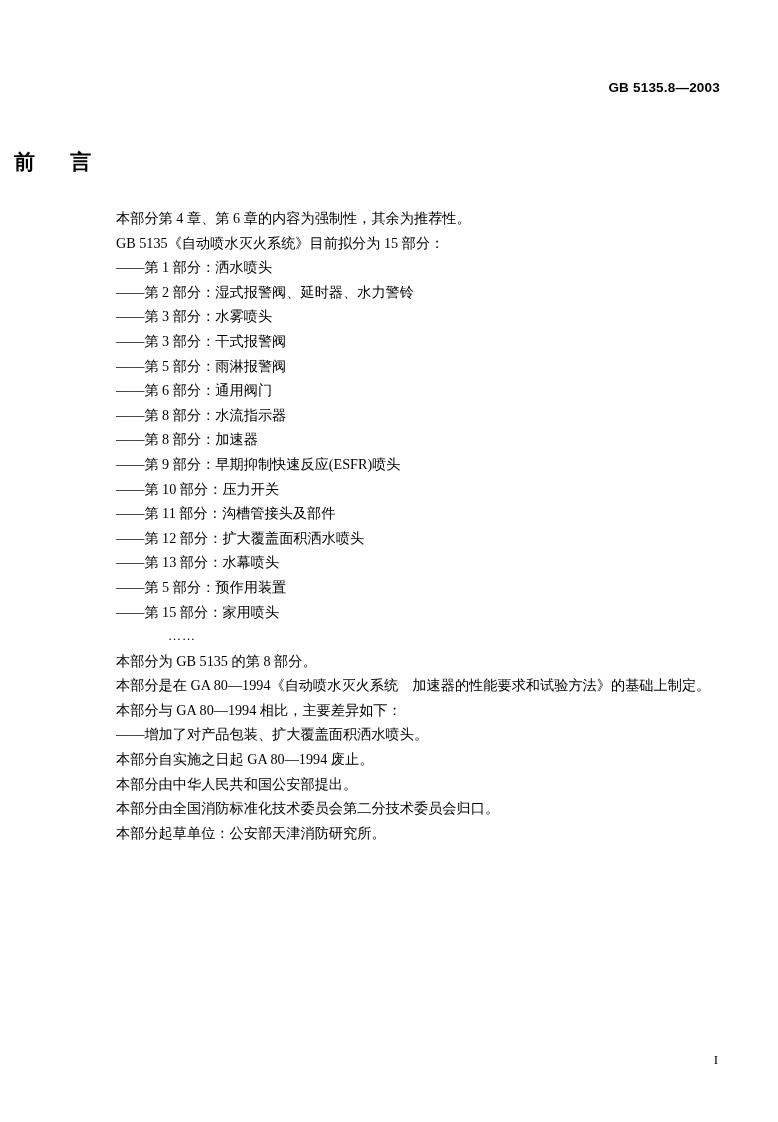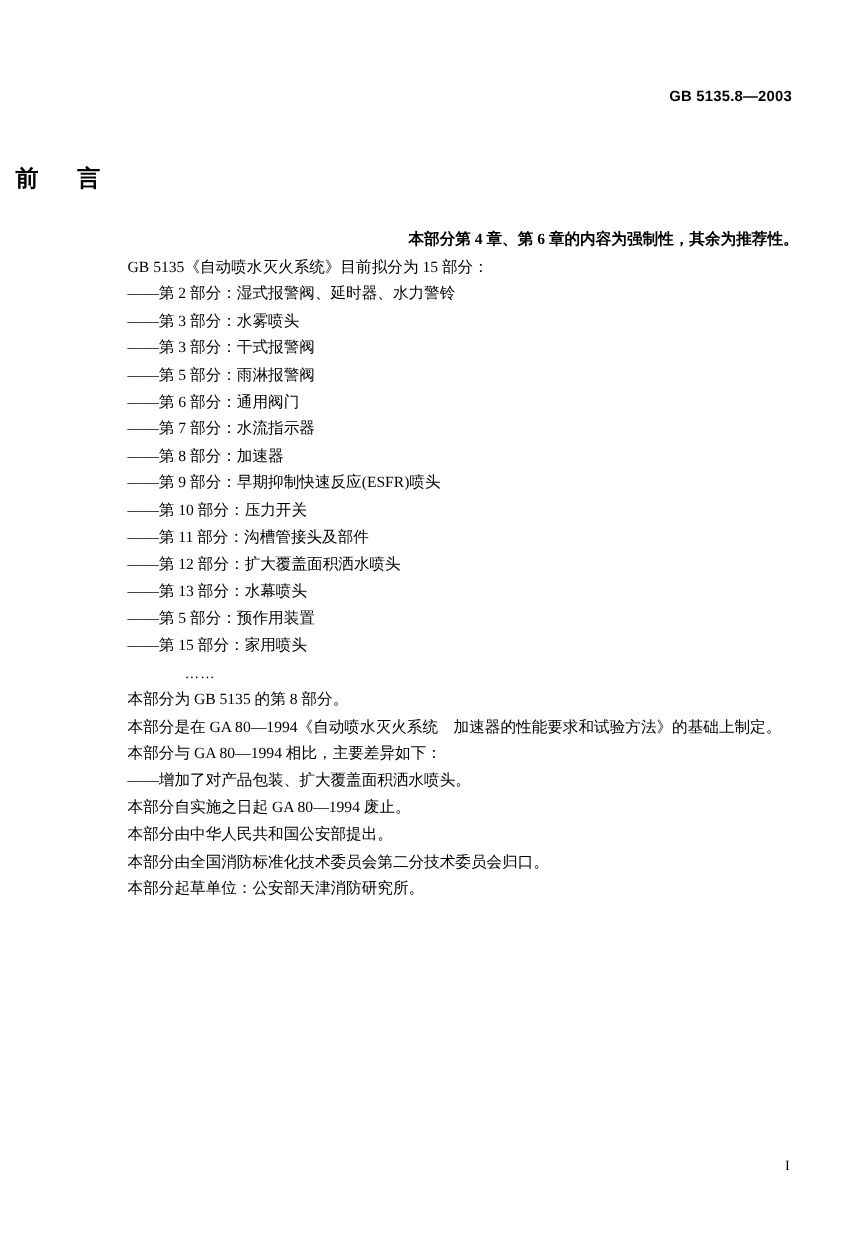--- a/index.html
+++ b/index.html
@@ -47,22 +47,21 @@
     top: 206px;
     left: 116px;
     width: 610px;
     font-size: 14.2px;
     line-height: 24.6px;
   }
   .line {
     white-space: nowrap;
   }
   .line.bold {
-    font-weight: bold;
-    text-align: right;
+    font-weight: normal;
   }
   .ellipsis {
     padding-left: 52px;
     letter-spacing: 1px;
     font-size: 13px;
   }
   .page-number {
     position: absolute;
     bottom: 54px;
     right: 60px;
@@ -75,26 +74,27 @@
 
 <div class="page">
 
   <div class="header-std">GB 5135.8—2003</div>
 
   <div class="title">前    言</div>
 
   <div class="body-block">
       <div class="line bold">本部分第 4 章、第 6 章的内容为强制性，其余为推荐性。</div>
       <div class="line">GB 5135《自动喷水灭火系统》目前拟分为 15 部分：</div>
+      <div class="line">——第 1 部分：洒水喷头</div>
       <div class="line">——第 2 部分：湿式报警阀、延时器、水力警铃</div>
       <div class="line">——第 3 部分：水雾喷头</div>
       <div class="line">——第 3 部分：干式报警阀</div>
       <div class="line">——第 5 部分：雨淋报警阀</div>
       <div class="line">——第 6 部分：通用阀门</div>
-      <div class="line">——第 7 部分：水流指示器</div>
+      <div class="line">——第 8 部分：水流指示器</div>
       <div class="line">——第 8 部分：加速器</div>
       <div class="line">——第 9 部分：早期抑制快速反应(ESFR)喷头</div>
       <div class="line">——第 10 部分：压力开关</div>
       <div class="line">——第 11 部分：沟槽管接头及部件</div>
       <div class="line">——第 12 部分：扩大覆盖面积洒水喷头</div>
       <div class="line">——第 13 部分：水幕喷头</div>
       <div class="line">——第 5 部分：预作用装置</div>
       <div class="line">——第 15 部分：家用喷头</div>
       <div class="line ellipsis">……</div>
       <div class="line">本部分为 GB 5135 的第 8 部分。</div>

